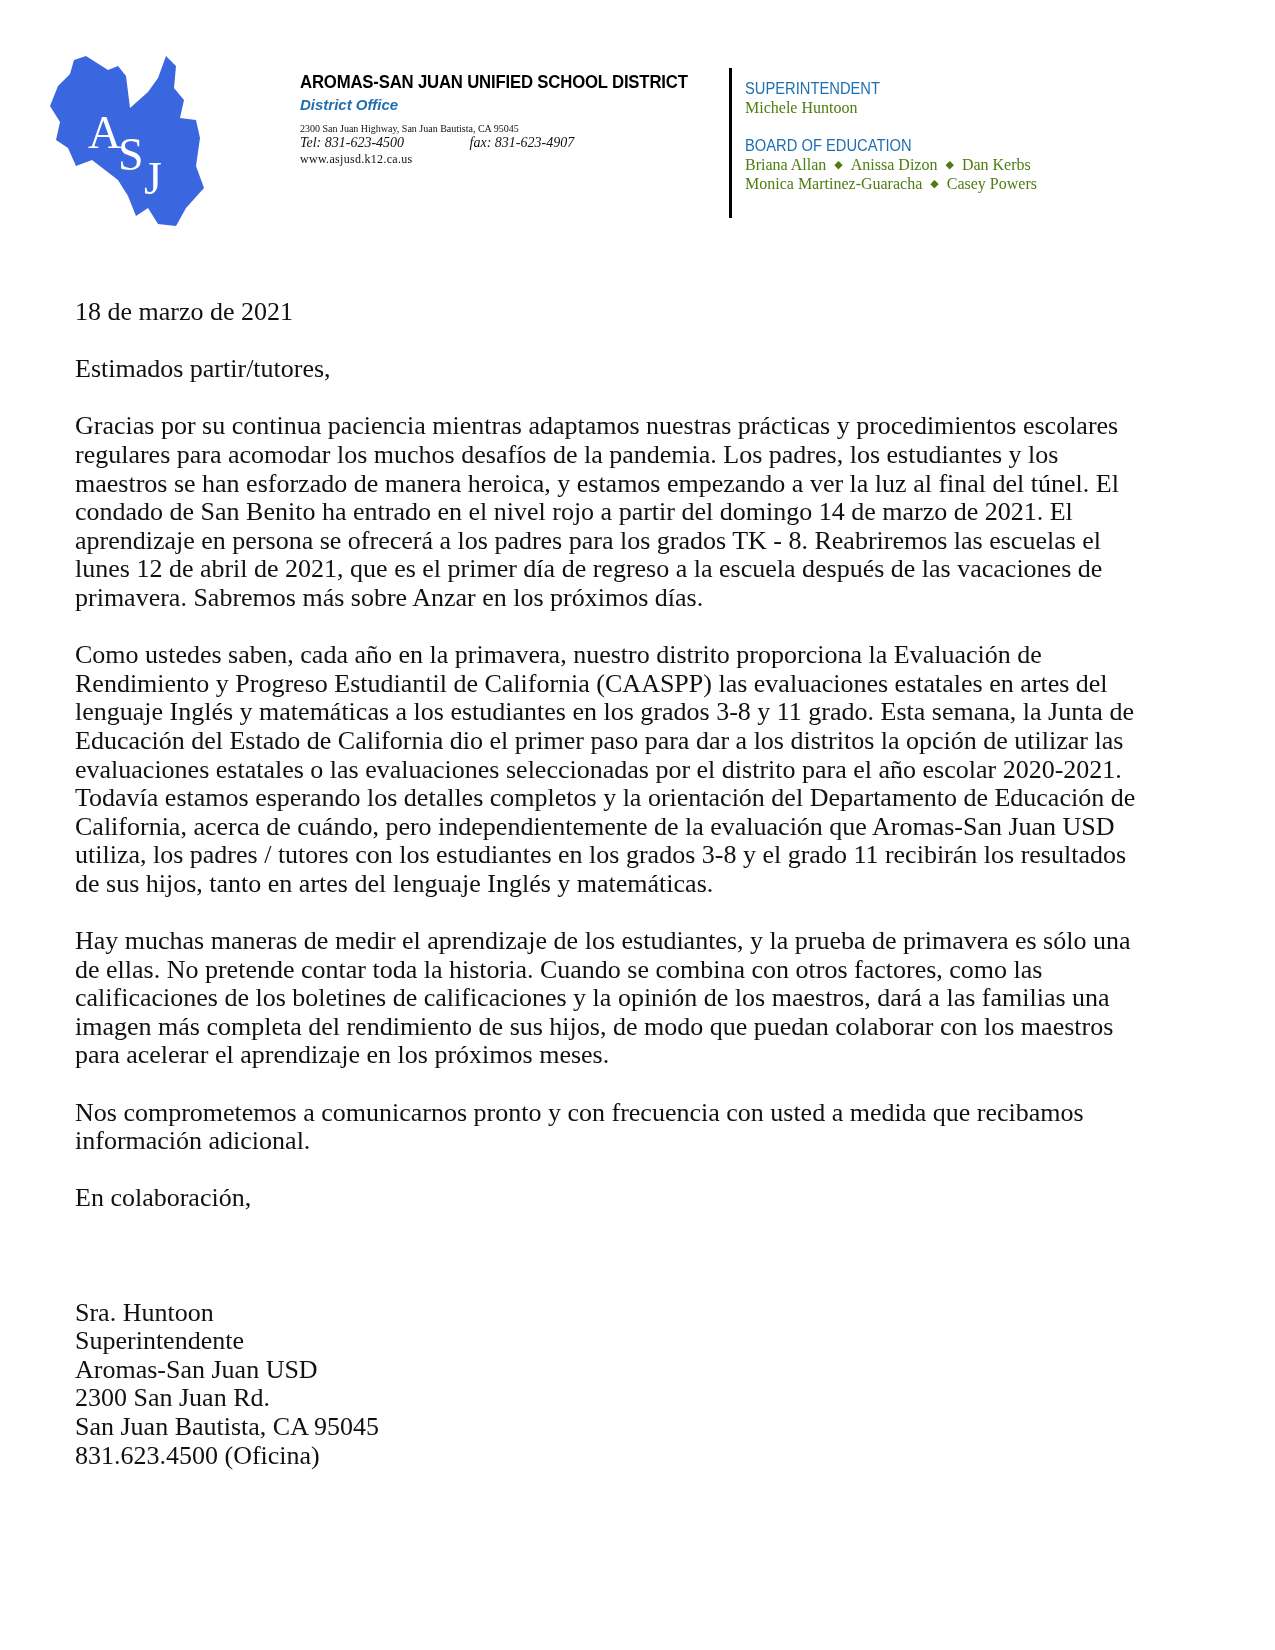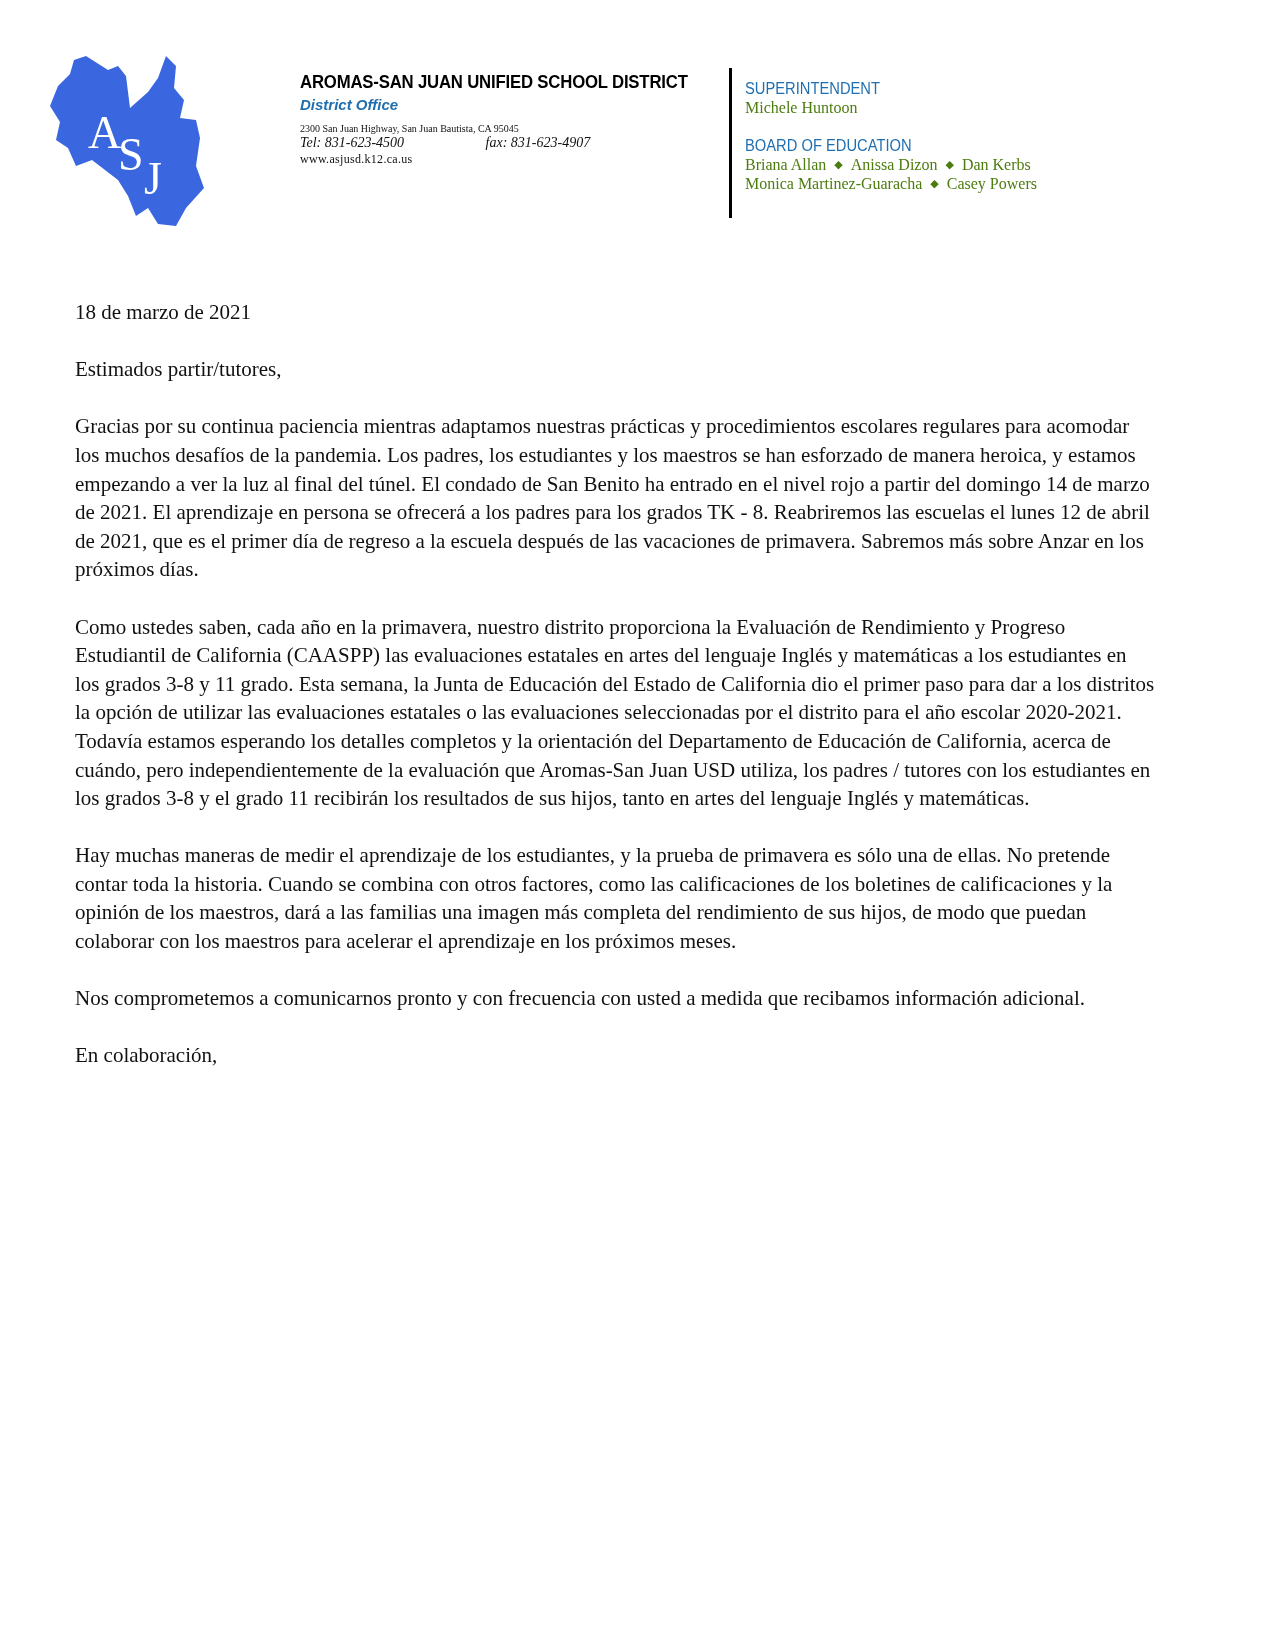--- a/index.html
+++ b/index.html
@@ -3,29 +3,29 @@
   <meta charset="utf-8">
   <style>
     html, body { margin: 0; padding: 0; background: #ffffff; }
     body { width: 1275px; height: 1650px; position: relative; overflow: hidden; color: #111; }
     .logo { position: absolute; left: 48px; top: 48px; width: 160px; height: 182px; }
     .lh { position: absolute; left: 300px; top: 72px; width: 420px; }
     .lh .district { font-family: "Liberation Sans", sans-serif; font-weight: bold; font-size: 18px; letter-spacing: -0.2px; color: #000; white-space: nowrap; transform: scaleX(0.93); transform-origin: left; }
     .lh .office { font-family: "Liberation Sans", sans-serif; font-weight: bold; font-style: italic; font-size: 15px; color: #1f6fb0; margin-top: 3px; }
     .lh .addr { font-family: "Liberation Serif", serif; font-size: 10px; margin-top: 10px; white-space: nowrap; }
     .lh .phones { font-family: "Liberation Serif", serif; font-style: italic; font-size: 14px; margin-top: 1px; white-space: nowrap; }
-    .lh .phones .fax { margin-left: 78px; }
+    .lh .phones .fax { margin-left: 62px; }
     .lh .web { font-family: "Liberation Serif", serif; font-size: 12px; margin-top: 1px; letter-spacing: 0.3px; }
     .vbar { position: absolute; left: 729px; top: 68px; width: 3px; height: 150px; background: #000; }
     .board { position: absolute; left: 745px; top: 80px; }
     .board .label { font-family: "Liberation Sans", sans-serif; font-size: 16px; color: #1f6fb0; transform: scaleX(0.92); transform-origin: left; white-space: nowrap; }
     .board .name { font-family: "Liberation Serif", serif; font-size: 16px; color: #4d7c0f; white-space: nowrap; margin-top: 1px; }
     .board .gap { height: 20px; }
     .diamond { display: inline-block; font-size: 11px; margin: 0 8px; vertical-align: 2px; }
-    .letter { position: absolute; left: 75px; top: 298px; width: 1080px; font-family: "Liberation Serif", serif; font-size: 21px; line-height: 28.6px; color: #111; }
+    .letter { position: absolute; left: 75px; top: 298px; width: 1080px; font-family: "Liberation Serif", serif; font-size: 26px; line-height: 28.6px; color: #111; }
     .letter p { margin: 0 0 28.6px 0; }
     .letter .sig-gap { height: 57px; }
     .letter .sig div { line-height: 28.6px; }
   </style>
 </head>
 <body>
 
 <div class="logo">
   <svg width="160" height="182" viewBox="0 0 160 182">
     <path id="logo-shape" d="M38 8 L60 22 L70 18 L78 28 L82 60 L100 44 L110 30 L118 8 L128 18 L126 40 L136 52 L132 70 L148 72 L152 90 L148 118 L156 140 L138 160 L128 178 L110 176 L100 160 L88 168 L80 148 L70 132 L44 112 L28 118 L20 100 L8 92 L12 74 L2 58 L10 38 L22 26 L26 12 Z" fill="#3a67e0"></path>
@@ -63,13 +63,21 @@
 
 <div class="letter">
   <p>18 de marzo de 2021</p>
   <p>Estimados partir/tutores,</p>
   <p>Gracias por su continua paciencia mientras adaptamos nuestras prácticas y procedimientos escolares regulares para acomodar los muchos desafíos de la pandemia.  Los padres, los estudiantes y los maestros se han esforzado de manera heroica, y estamos empezando a ver la luz al final del túnel. El condado de San Benito ha entrado en el nivel rojo a partir del domingo 14 de marzo de 2021. El aprendizaje en persona se ofrecerá a los padres para los grados TK - 8. Reabriremos las escuelas el lunes 12 de abril de 2021, que es el primer día de regreso a la escuela después de las vacaciones de primavera. Sabremos más sobre Anzar en los próximos días.</p>
   <p>Como ustedes saben, cada año en la primavera, nuestro distrito proporciona la Evaluación de Rendimiento y Progreso Estudiantil de California (CAASPP) las evaluaciones estatales en artes del lenguaje Inglés y matemáticas a los estudiantes en los grados 3-8 y 11 grado.  Esta semana, la Junta de Educación del Estado de California dio el primer paso para dar a los distritos la opción de utilizar las evaluaciones estatales o las evaluaciones seleccionadas por el distrito para el año escolar 2020-2021. Todavía estamos esperando los detalles completos y la orientación del Departamento de Educación de California, acerca de cuándo, pero independientemente de la evaluación que Aromas-San Juan USD utiliza, los padres / tutores con los estudiantes en los grados 3-8 y el grado 11 recibirán los resultados de sus hijos, tanto en artes del lenguaje Inglés y matemáticas.</p>
   <p>Hay muchas maneras de medir el aprendizaje de los estudiantes, y la prueba de primavera es sólo una de ellas. No pretende contar toda la historia. Cuando se combina con otros factores, como las calificaciones de los boletines de calificaciones y la opinión de los maestros, dará a las familias una imagen más completa del rendimiento de sus hijos, de modo que puedan colaborar con los maestros para acelerar el aprendizaje en los próximos meses.</p>
   <p>Nos comprometemos a comunicarnos pronto y con frecuencia con usted a medida que recibamos información adicional.</p>
   <p>En colaboración,</p>
   <div class="sig-gap"></div>
+  <div class="sig">
+    <div>Sra. Huntoon</div>
+    <div>Superintendente</div>
+    <div>Aromas-San Juan USD</div>
+    <div>2300 San Juan Rd.</div>
+    <div>San Juan Bautista, CA 95045</div>
+    <div>831.623.4500 (Oficina)</div>
+  </div>
 </div>
 
 </body></html>

